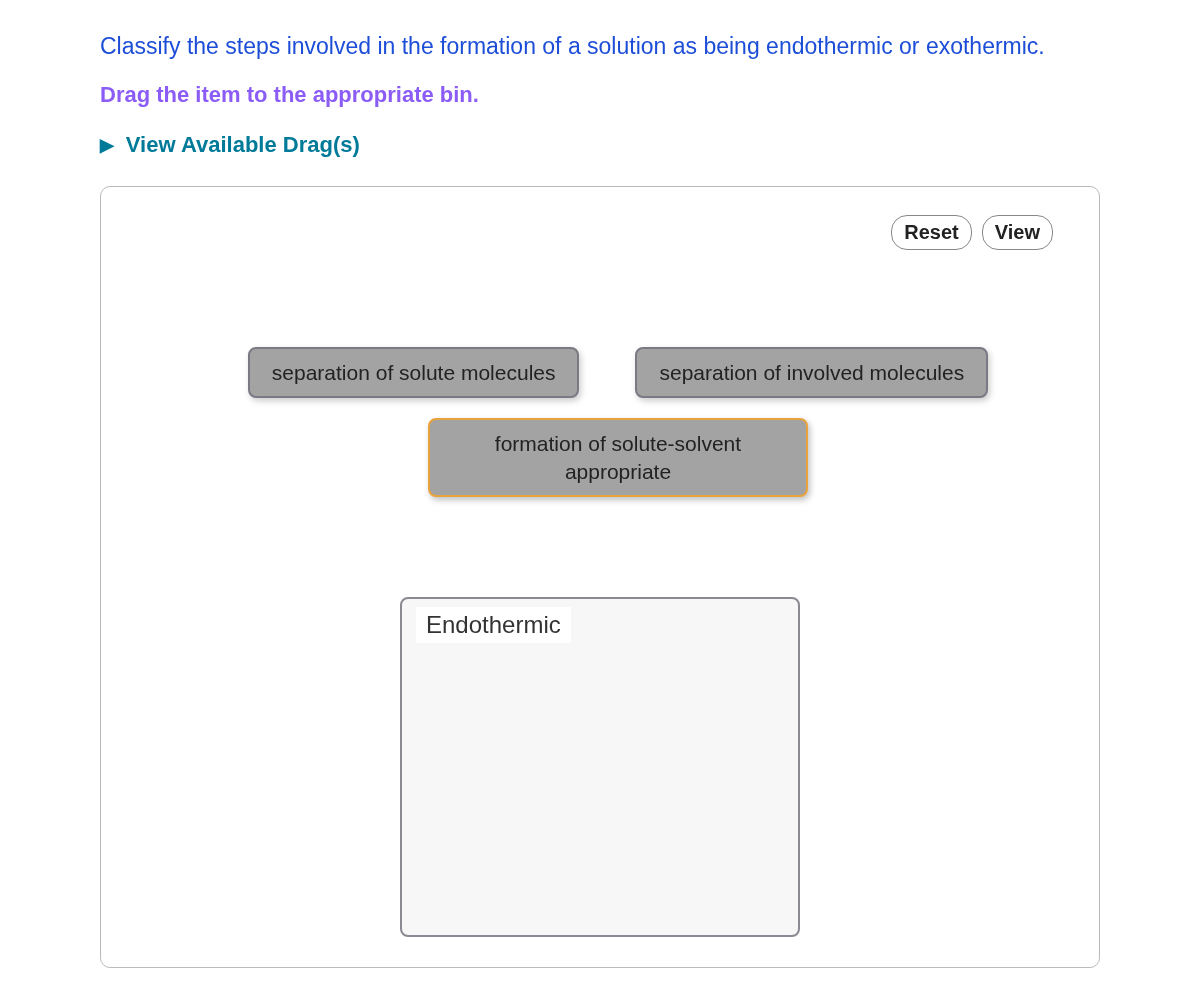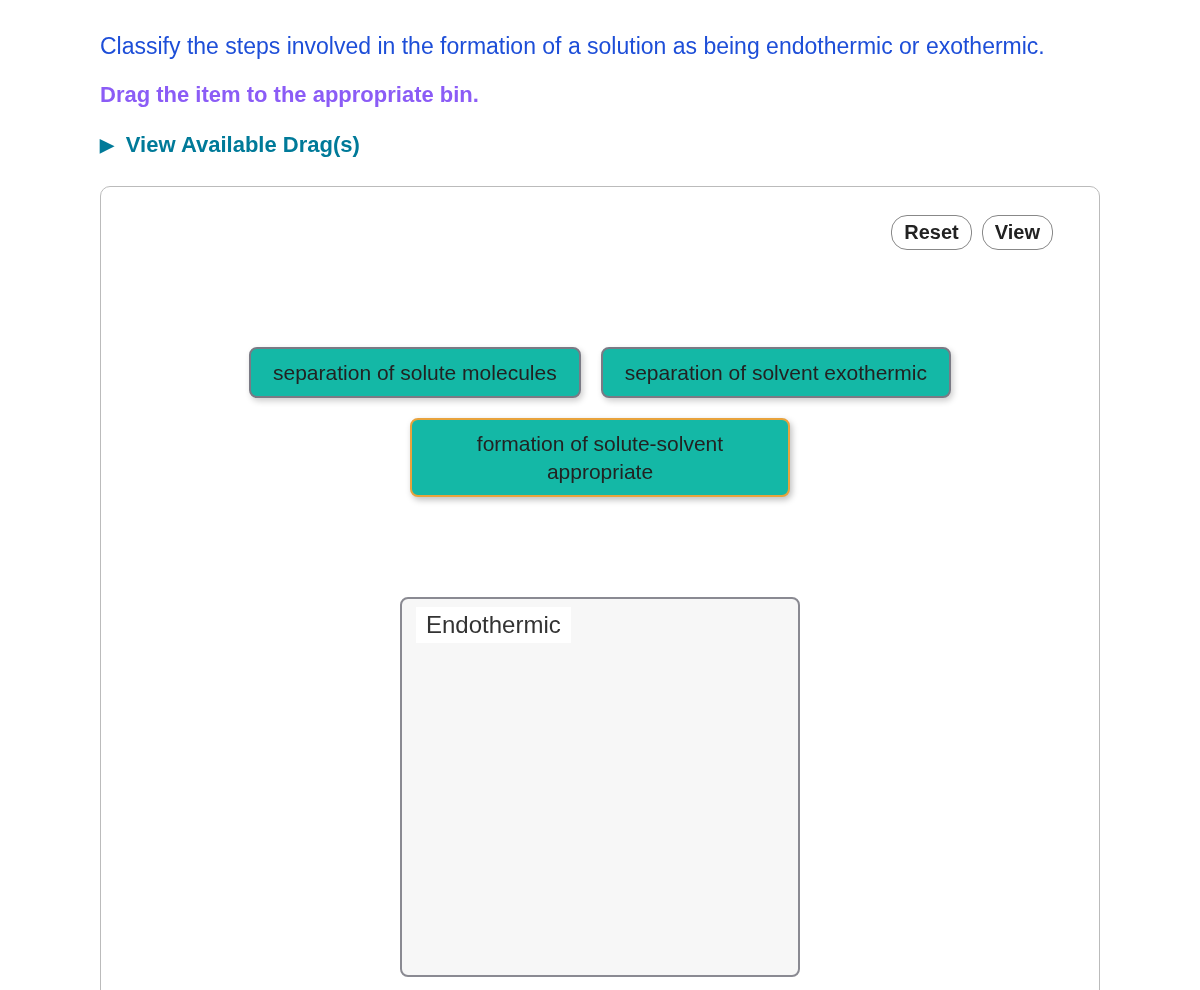--- a/index.html
+++ b/index.html
@@ -69,45 +69,46 @@
       align-items: center;
       gap: 20px;
     }
     .drag-row {
       display: flex;
       gap: 20px;
       justify-content: center;
       flex-wrap: wrap;
     }
     .drag-item {
-      background: #14b8a6;
+      background: #a3a3a3;
       border: 2px solid #7a7a85;
       border-radius: 8px;
       padding: 10px 22px;
       font-size: 21px;
       color: #222;
       text-align: center;
       cursor: grab;
       box-shadow: 2px 3px 6px rgba(0,0,0,0.2);
       max-width: 380px;
       line-height: 1.3;
+      margin-left: 36px;
     }
     .drag-item.selected {
       border-color: #e8a33d;
       box-shadow: 2px 3px 6px rgba(0,0,0,0.25);
     }
     .bins-row {
       display: flex;
       gap: 28px;
       justify-content: center;
       margin-top: 100px;
     }
     .bin {
       width: 400px;
-      height: 380px;
+      height: 340px;
       background: #f7f7f7;
       border: 2px solid #8a8a92;
       border-radius: 8px;
       position: relative;
     }
     .bin-label {
       position: absolute;
       top: 8px;
       left: 14px;
       background: #fff;
@@ -130,21 +131,21 @@
 
 <div class="exercise-box">
   <div class="toolbar">
     <button class="tool-btn">Reset</button>
     <button class="tool-btn">View</button>
   </div>
 
   <div class="drag-area">
     <div class="drag-row">
       <div class="drag-item">separation of solute molecules</div>
-      <div class="drag-item">separation of solvent exothermic</div>
+      <div class="drag-item">separation of involved molecules</div>
     </div>
     <div class="drag-row">
       <div class="drag-item selected">formation of solute-solvent appropriate</div>
     </div>
   </div>
 
   <div class="bins-row">
     <div class="bin">
       <span class="bin-label">Endothermic</span>
     </div>

